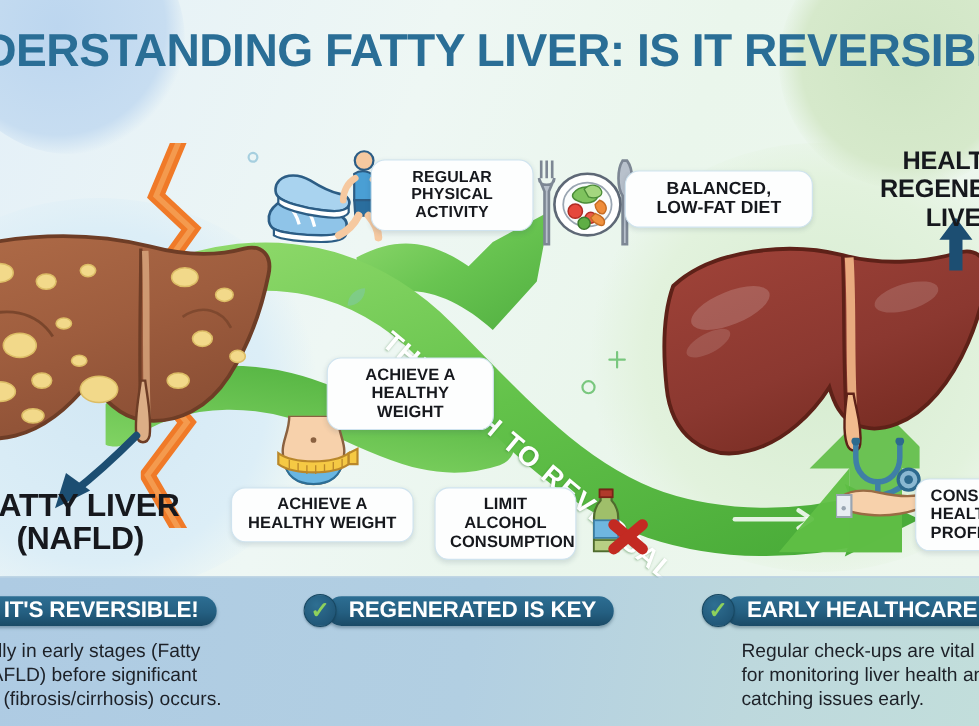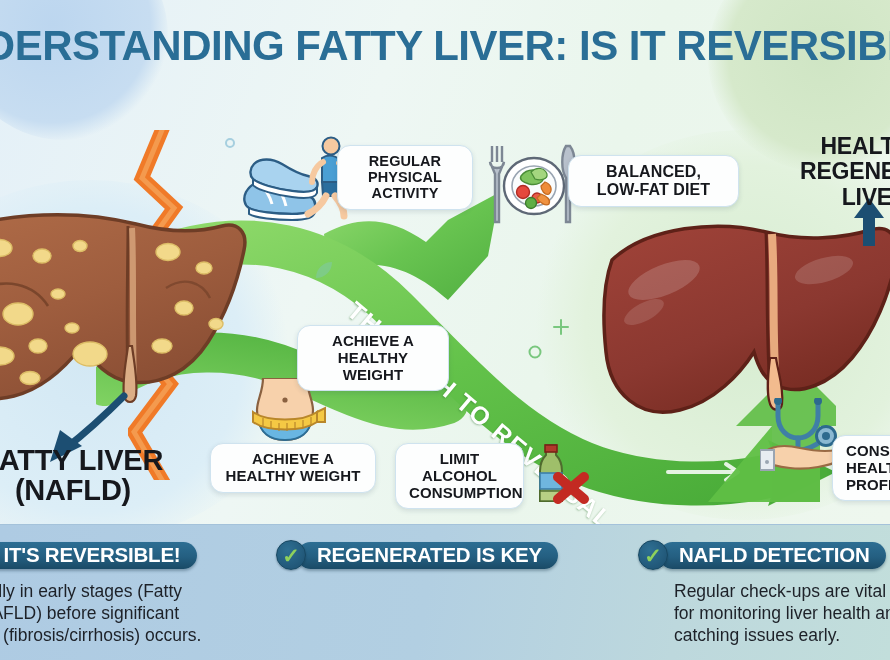--- a/index.html
+++ b/index.html
@@ -78,21 +78,21 @@
     border:1.6px solid #cfe3ef;
     border-radius:13px;
     box-shadow:0 2px 5px rgba(40,70,90,.14);
     padding:7px 13px;
     text-align:center;
     font-weight:bold;
     color:#16181d;
     line-height:1.12;
     letter-spacing:0.1px;
   }
-  #pill-activity { left:337px; top:145px; width:136px; font-size:14.5px; }
+  #pill-activity { left:337px; top:145px; width:148px; font-size:14.5px; }
   #pill-diet     { left:568px; top:155px; width:171px; font-size:16px; }
   #pill-weight-top { left:297px; top:325px; width:152px; font-size:15px; }
   #pill-weight-bot { left:210px; top:443px; width:166px; font-size:15px; }
   #pill-alcohol  { left:395px; top:443px; width:129px; font-size:15px; }
   #pill-consult  { left:832px; top:435px; width:150px; font-size:15px; text-align:left; }
 
   
   .edge-label {
     position:absolute; font-weight:bold; color:#16181d;
     line-height:1.04; letter-spacing:-0.2px;
@@ -436,21 +436,21 @@
         </div>
       </div>
     </div>
 
     <div class="card" id="card-2">
       <div class="card-head">
         <div class="check-badge">
           <span class="check-glyph">✓</span>
         </div>
         <div class="card-title-bar">
-          <span>NAFLD DETECTION</span>
+          <span>EARLY HEALTHCARE</span>
         </div>
       </div>
       <div class="card-body">Regular check-ups are vital
 for monitoring liver health and
 catching issues early.</div>
     </div>
 
   </div>
 
 </div>

